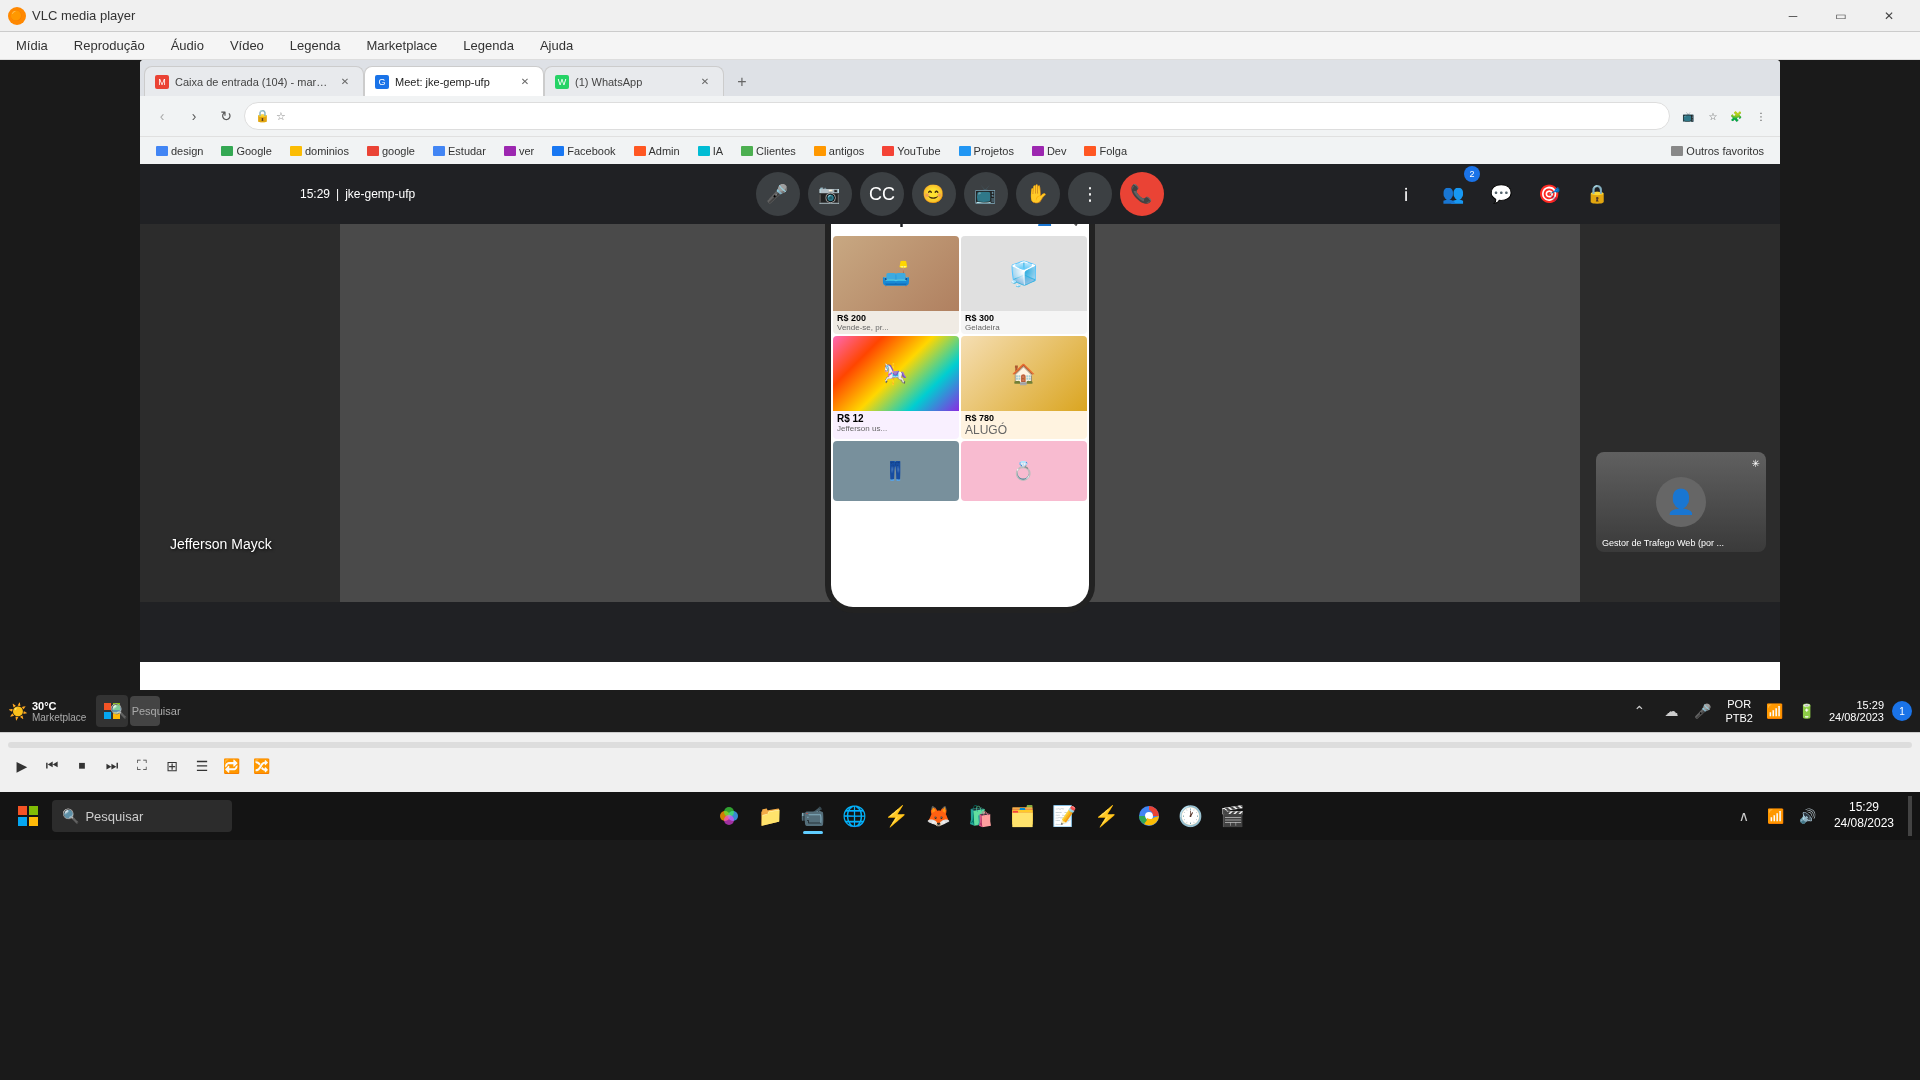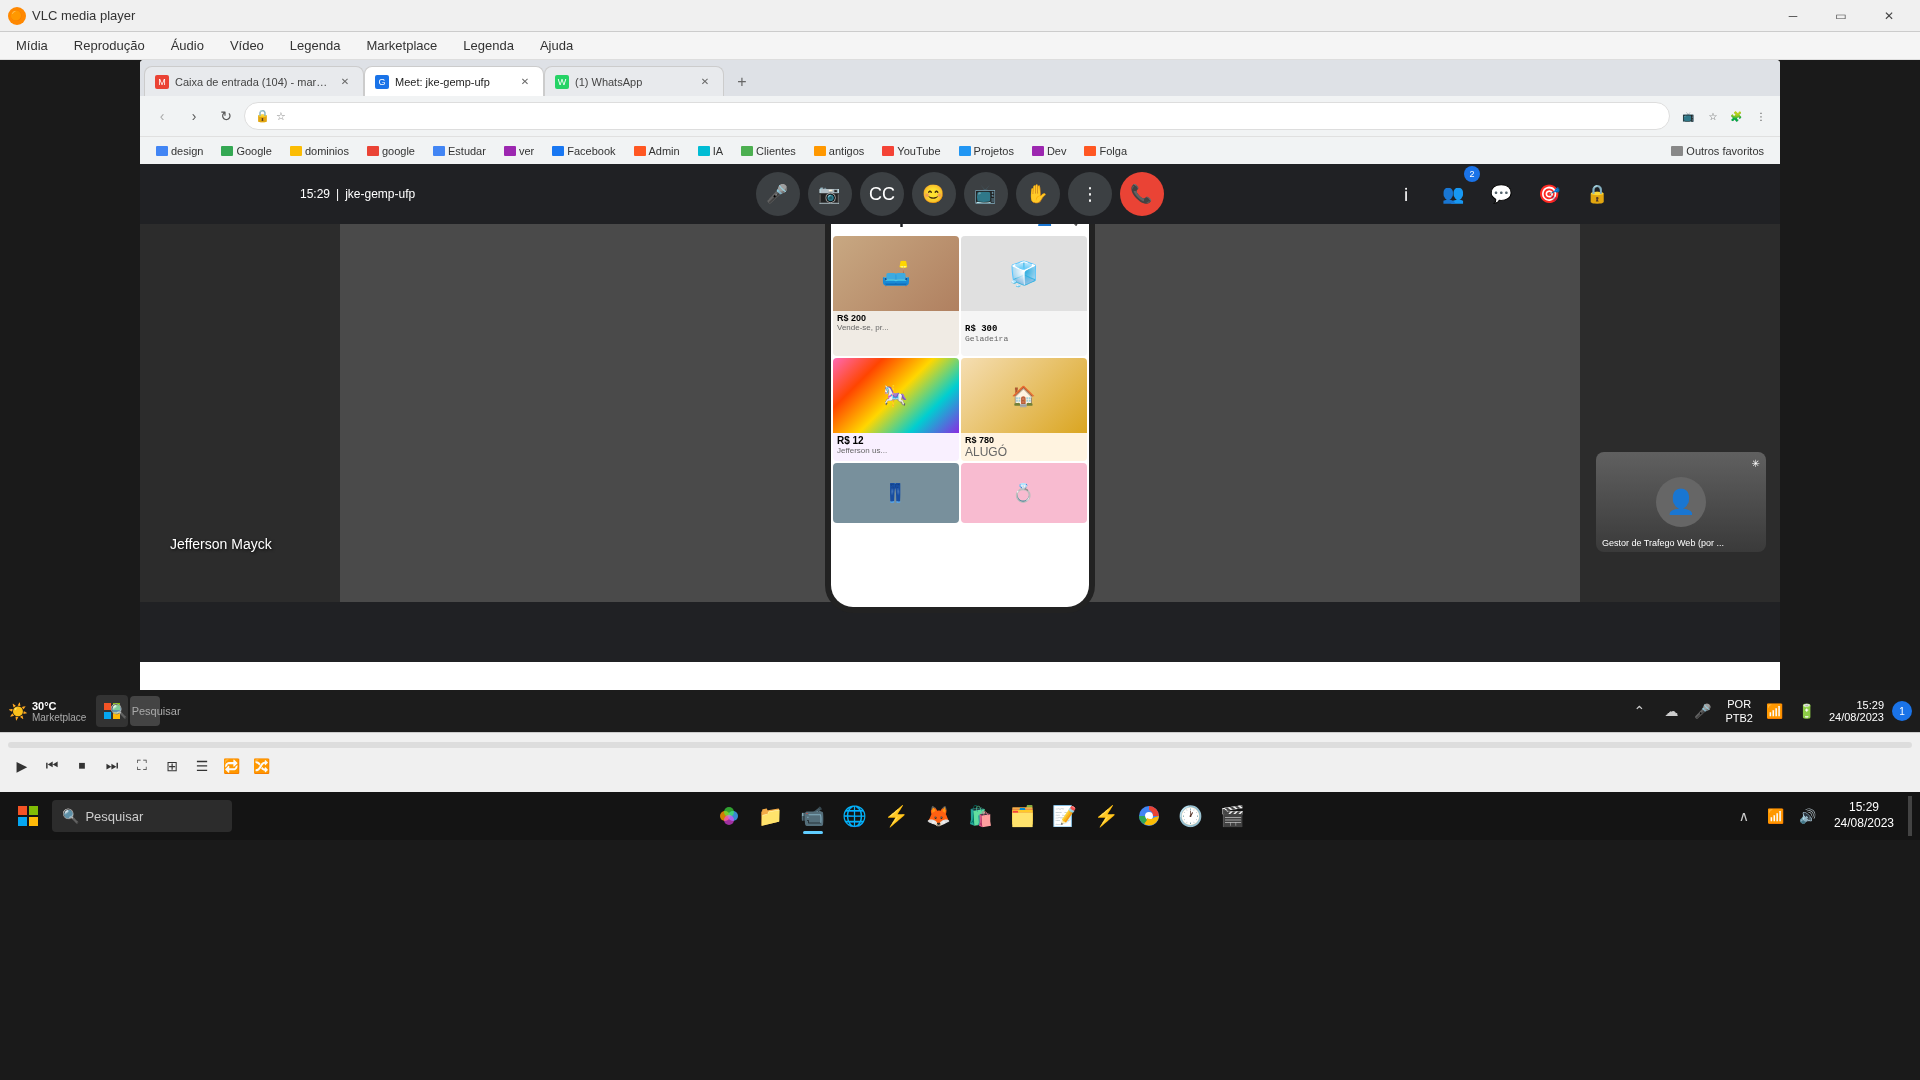--- a/index.html
+++ b/index.html
@@ -486,21 +486,21 @@
                   <div style="padding:2px 4px;">
                     <div style="font-size:9px; font-weight:bold;">R$ 200</div>
                     <div style="font-size:8px; color:#666;">Vende-se, pr...</div>
                   </div>
                 </div>
 
                 <div style="background:#f5f5f5; border-radius:4px; overflow:hidden;">
                   <div style="height:75px; background:#e0e0e0; display:flex; align-items:center; justify-content:center;">
                     <span style="font-size:24px;">🧊</span>
                   </div>
-                  <div style="padding:13px 4px;font-family:Liberation Mono, monospace;">
+                  <div style="padding:2px 4px;">
                     <div style="font-size:9px; font-weight:bold;">R$ 300</div>
                     <div style="font-size:8px; color:#666;">Geladeira</div>
                   </div>
                 </div>
 
                 <div style="background:#f9f0ff; border-radius:4px; overflow:hidden;">
                   <div style="height:75px; background:linear-gradient(135deg, #ff69b4,#ff4500,#ffd700,#00ced1,#8a2be2); display:flex; align-items:center; justify-content:center;">
                     <span style="font-size:20px;">🎠</span>
                   </div>
                   <div style="padding:2px 4px;">

